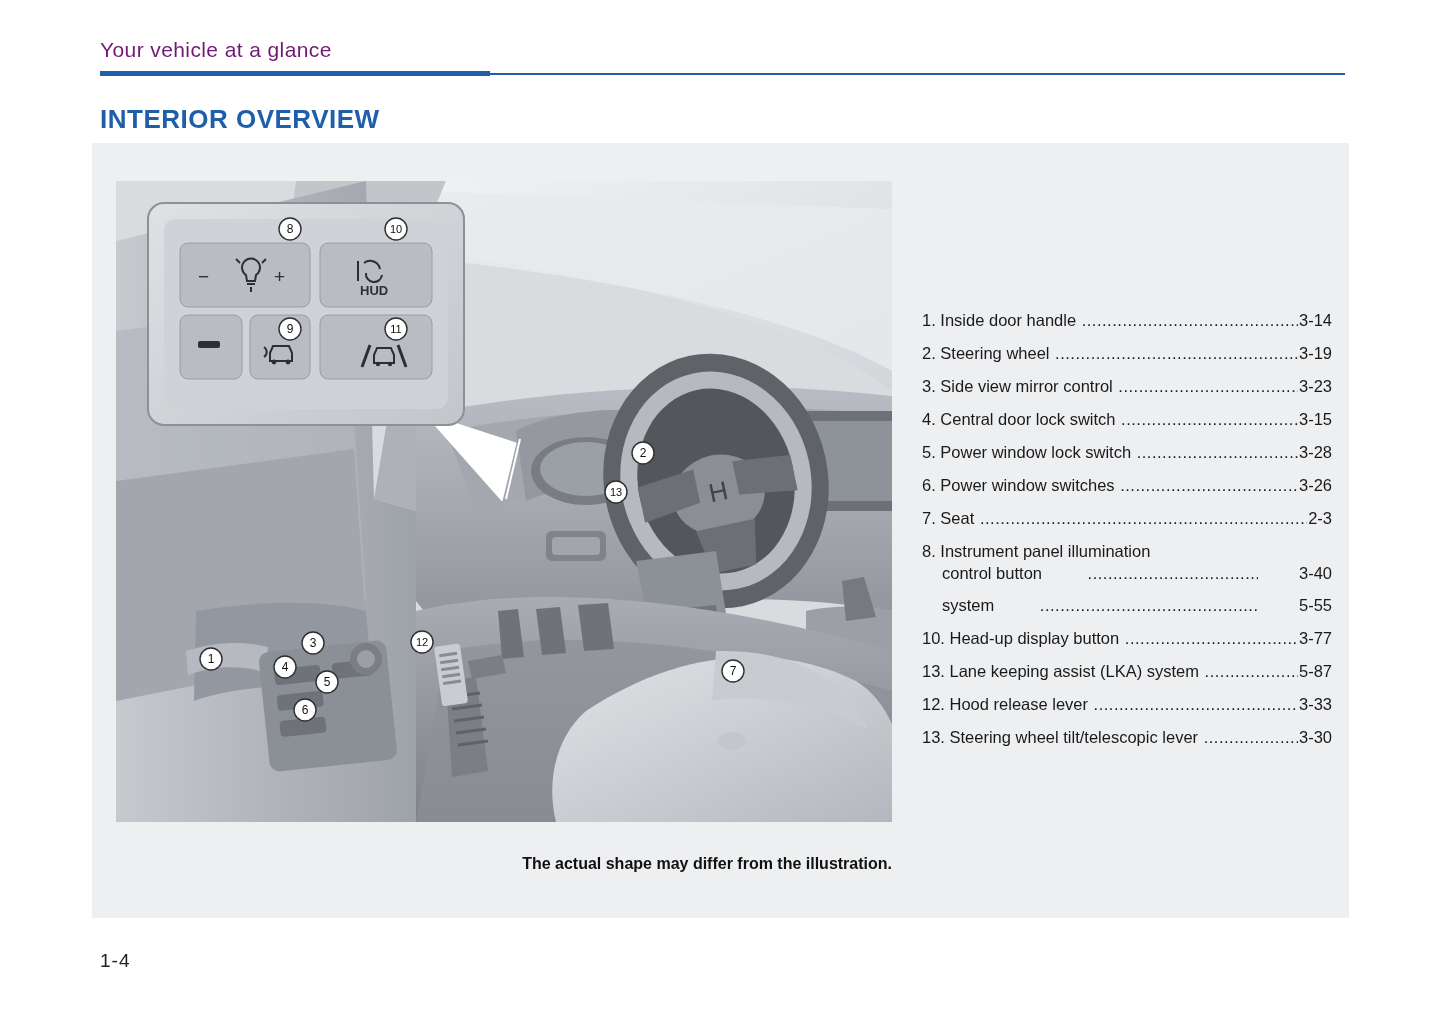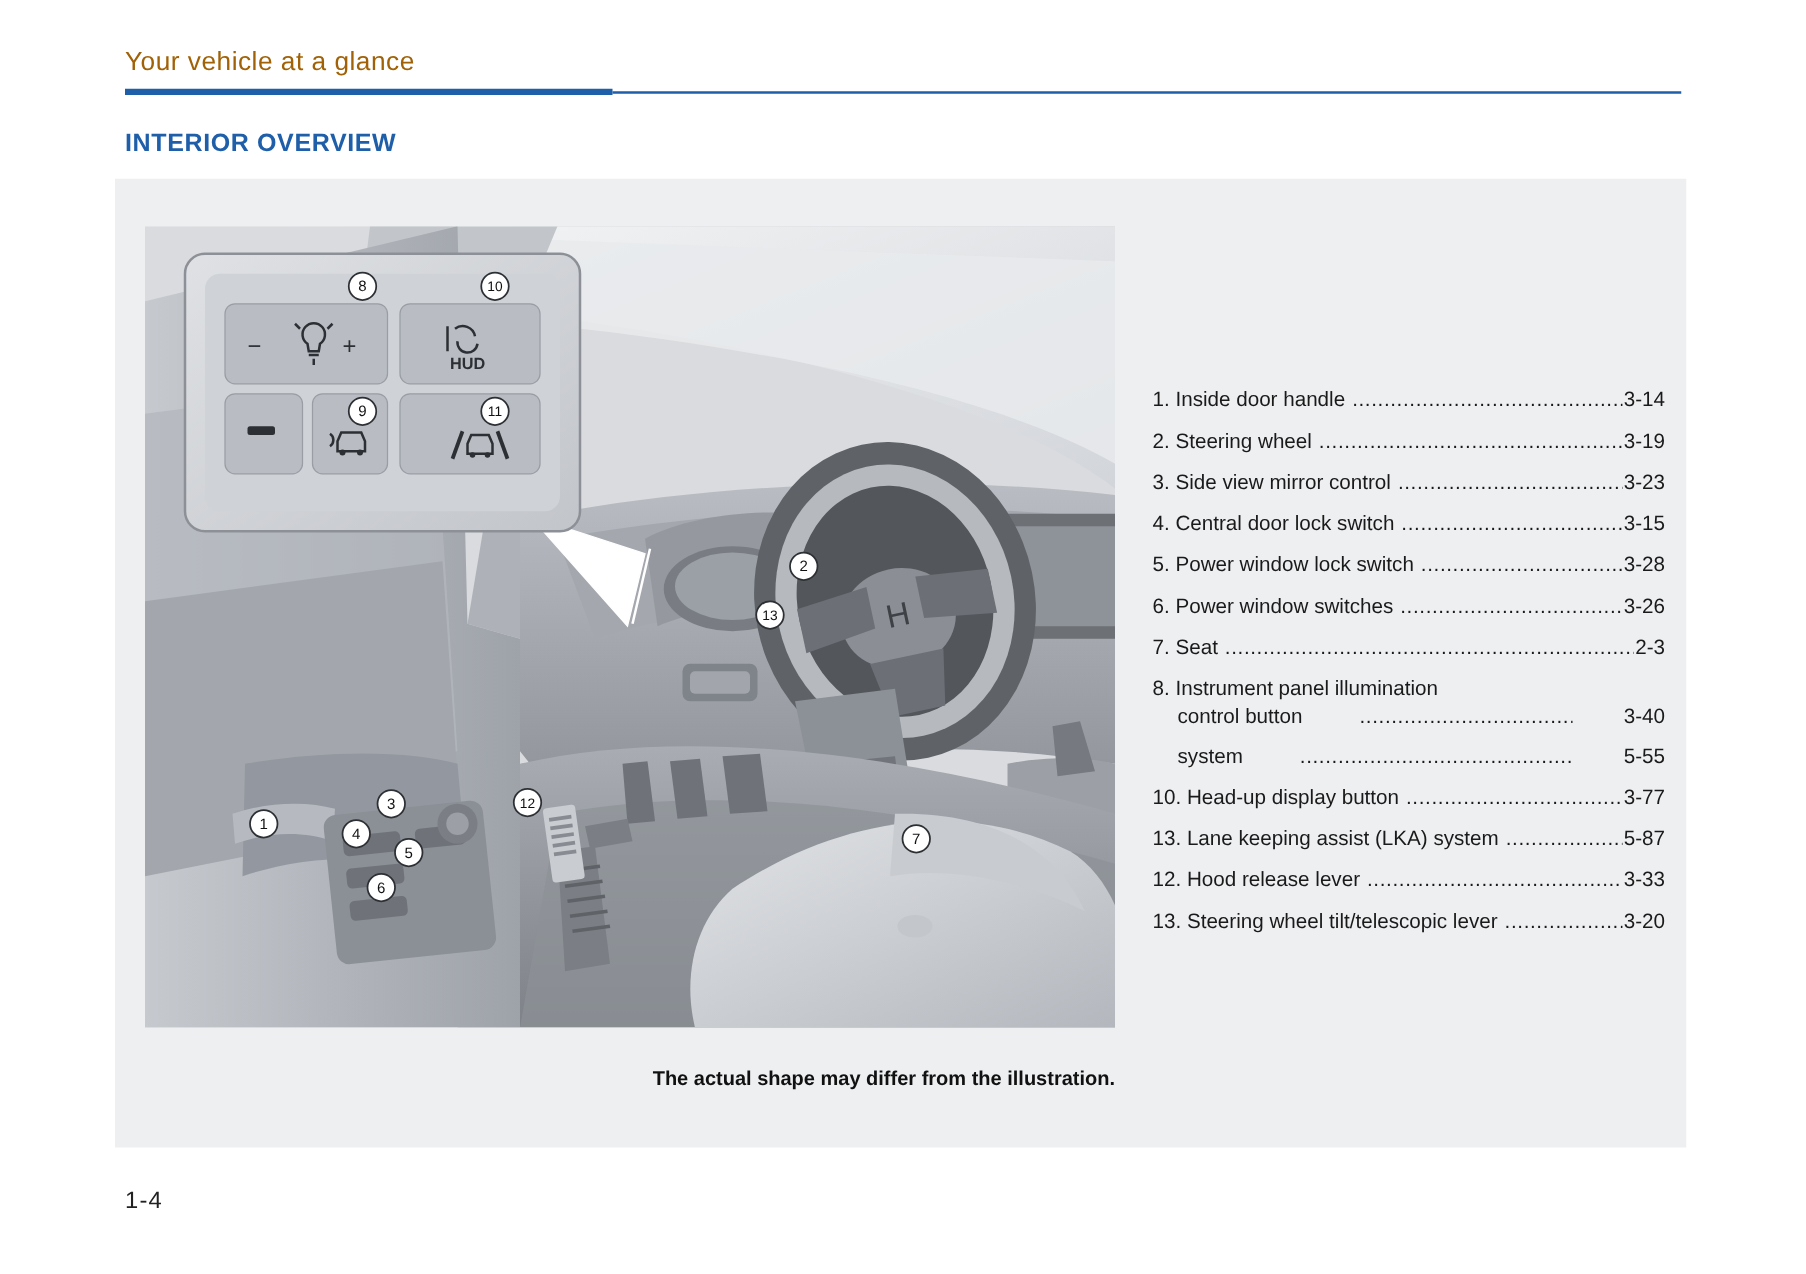--- a/index.html
+++ b/index.html
@@ -24,21 +24,21 @@
 
   
   .header {
     position: absolute;
     left: 100px;
     top: 38px;
     width: 1245px;
   }
   .header-title {
     font-size: 21px;
-    color: #a16207;
+    color: #701a75;
     letter-spacing: 0.4px;
     font-family: "Liberation Sans", sans-serif;
     padding-bottom: 6px;
   }
   .header-rule-thick {
     position: absolute;
     left: 0;
     top: 33px;
     width: 390px;
     height: 5px;
@@ -51,21 +51,21 @@
     width: 855px;
     height: 2px;
     background: #1f5fa9;
   }
 
   
   .section-title {
     position: absolute;
     left: 100px;
     top: 104px;
-    font-size: 20px;
+    font-size: 26px;
     font-weight: bold;
     color: #1f5fa9;
     letter-spacing: 0.5px;
   }
 
   
   .panel {
     position: absolute;
     left: 92px;
     top: 143px;
@@ -452,19 +452,19 @@
         <div class="legend-line">
           <span class="li-text">12. Hood release lever </span>
           <span class="li-dots">........................................................................................................................</span>
           <span class="li-page">3-33</span>
         </div>
       </div>
       <div class="legend-item">
         <div class="legend-line">
           <span class="li-text">13. Steering wheel tilt/telescopic lever </span>
           <span class="li-dots">........................................................................................................................</span>
-          <span class="li-page">3-20</span>
+          <span class="li-page">3-30</span>
         </div>
       </div>
     </div>
 
   <div class="folio">1-4</div>
 </div>
 
 </body></html>

